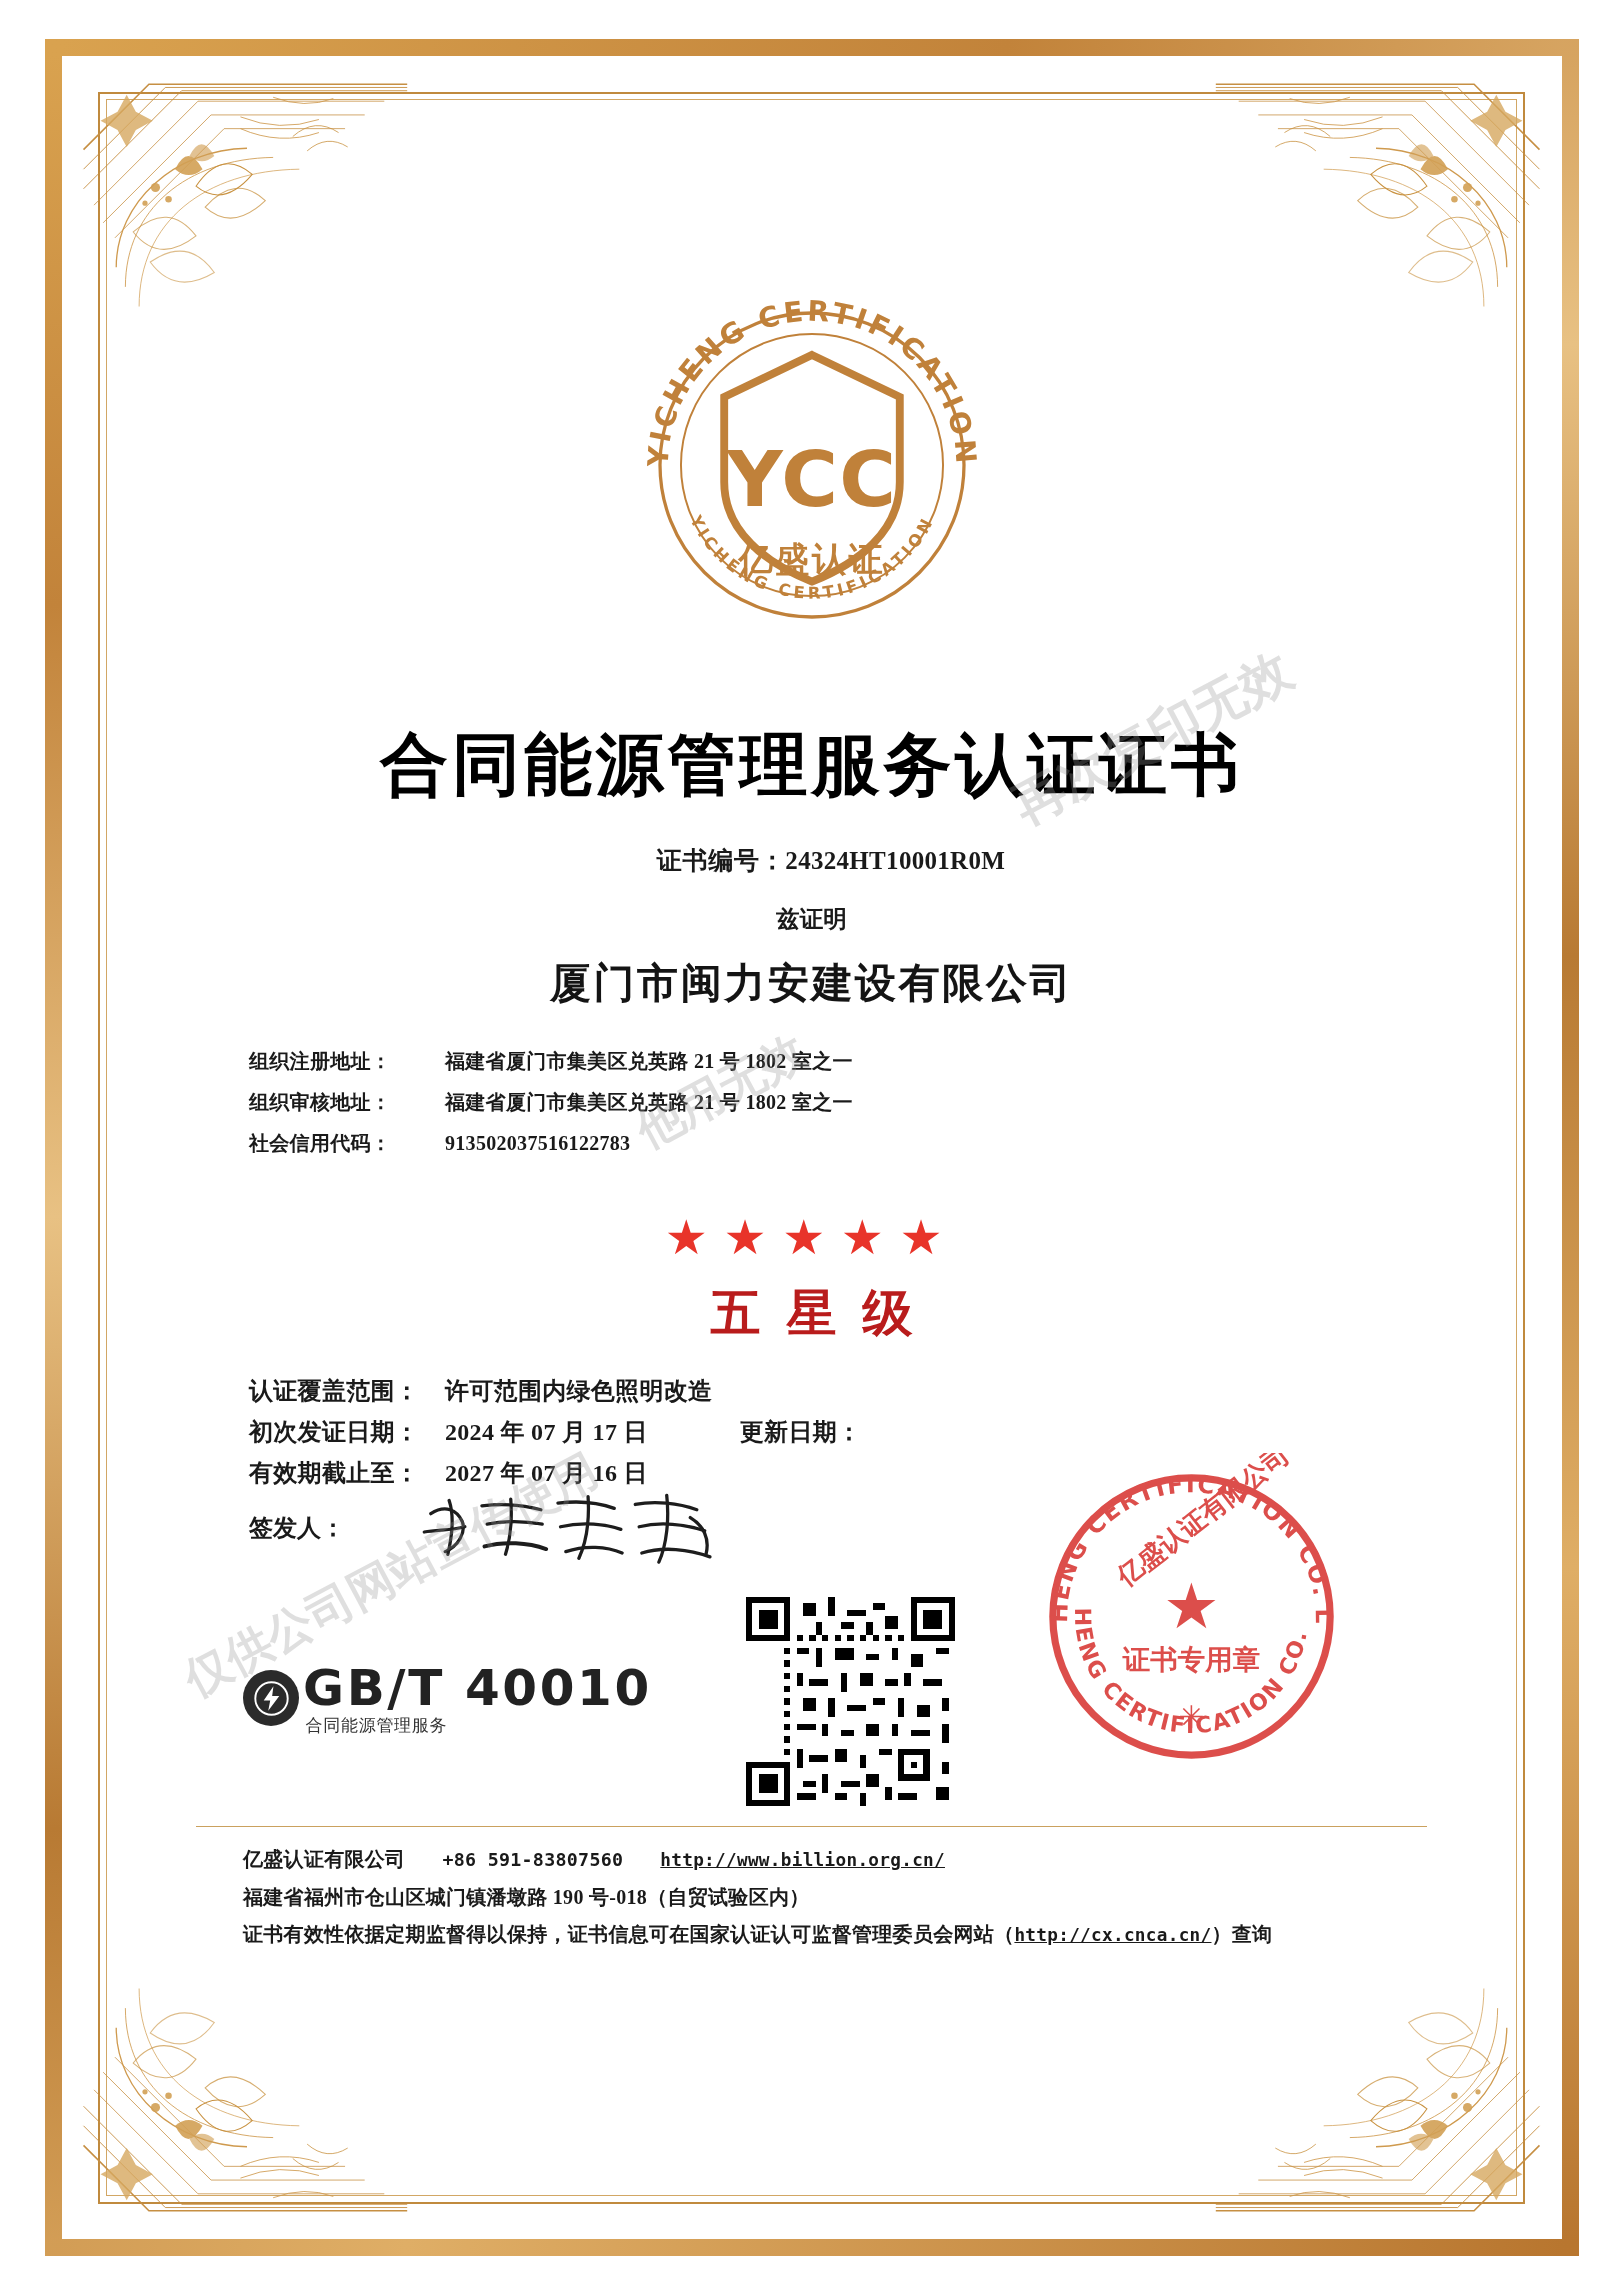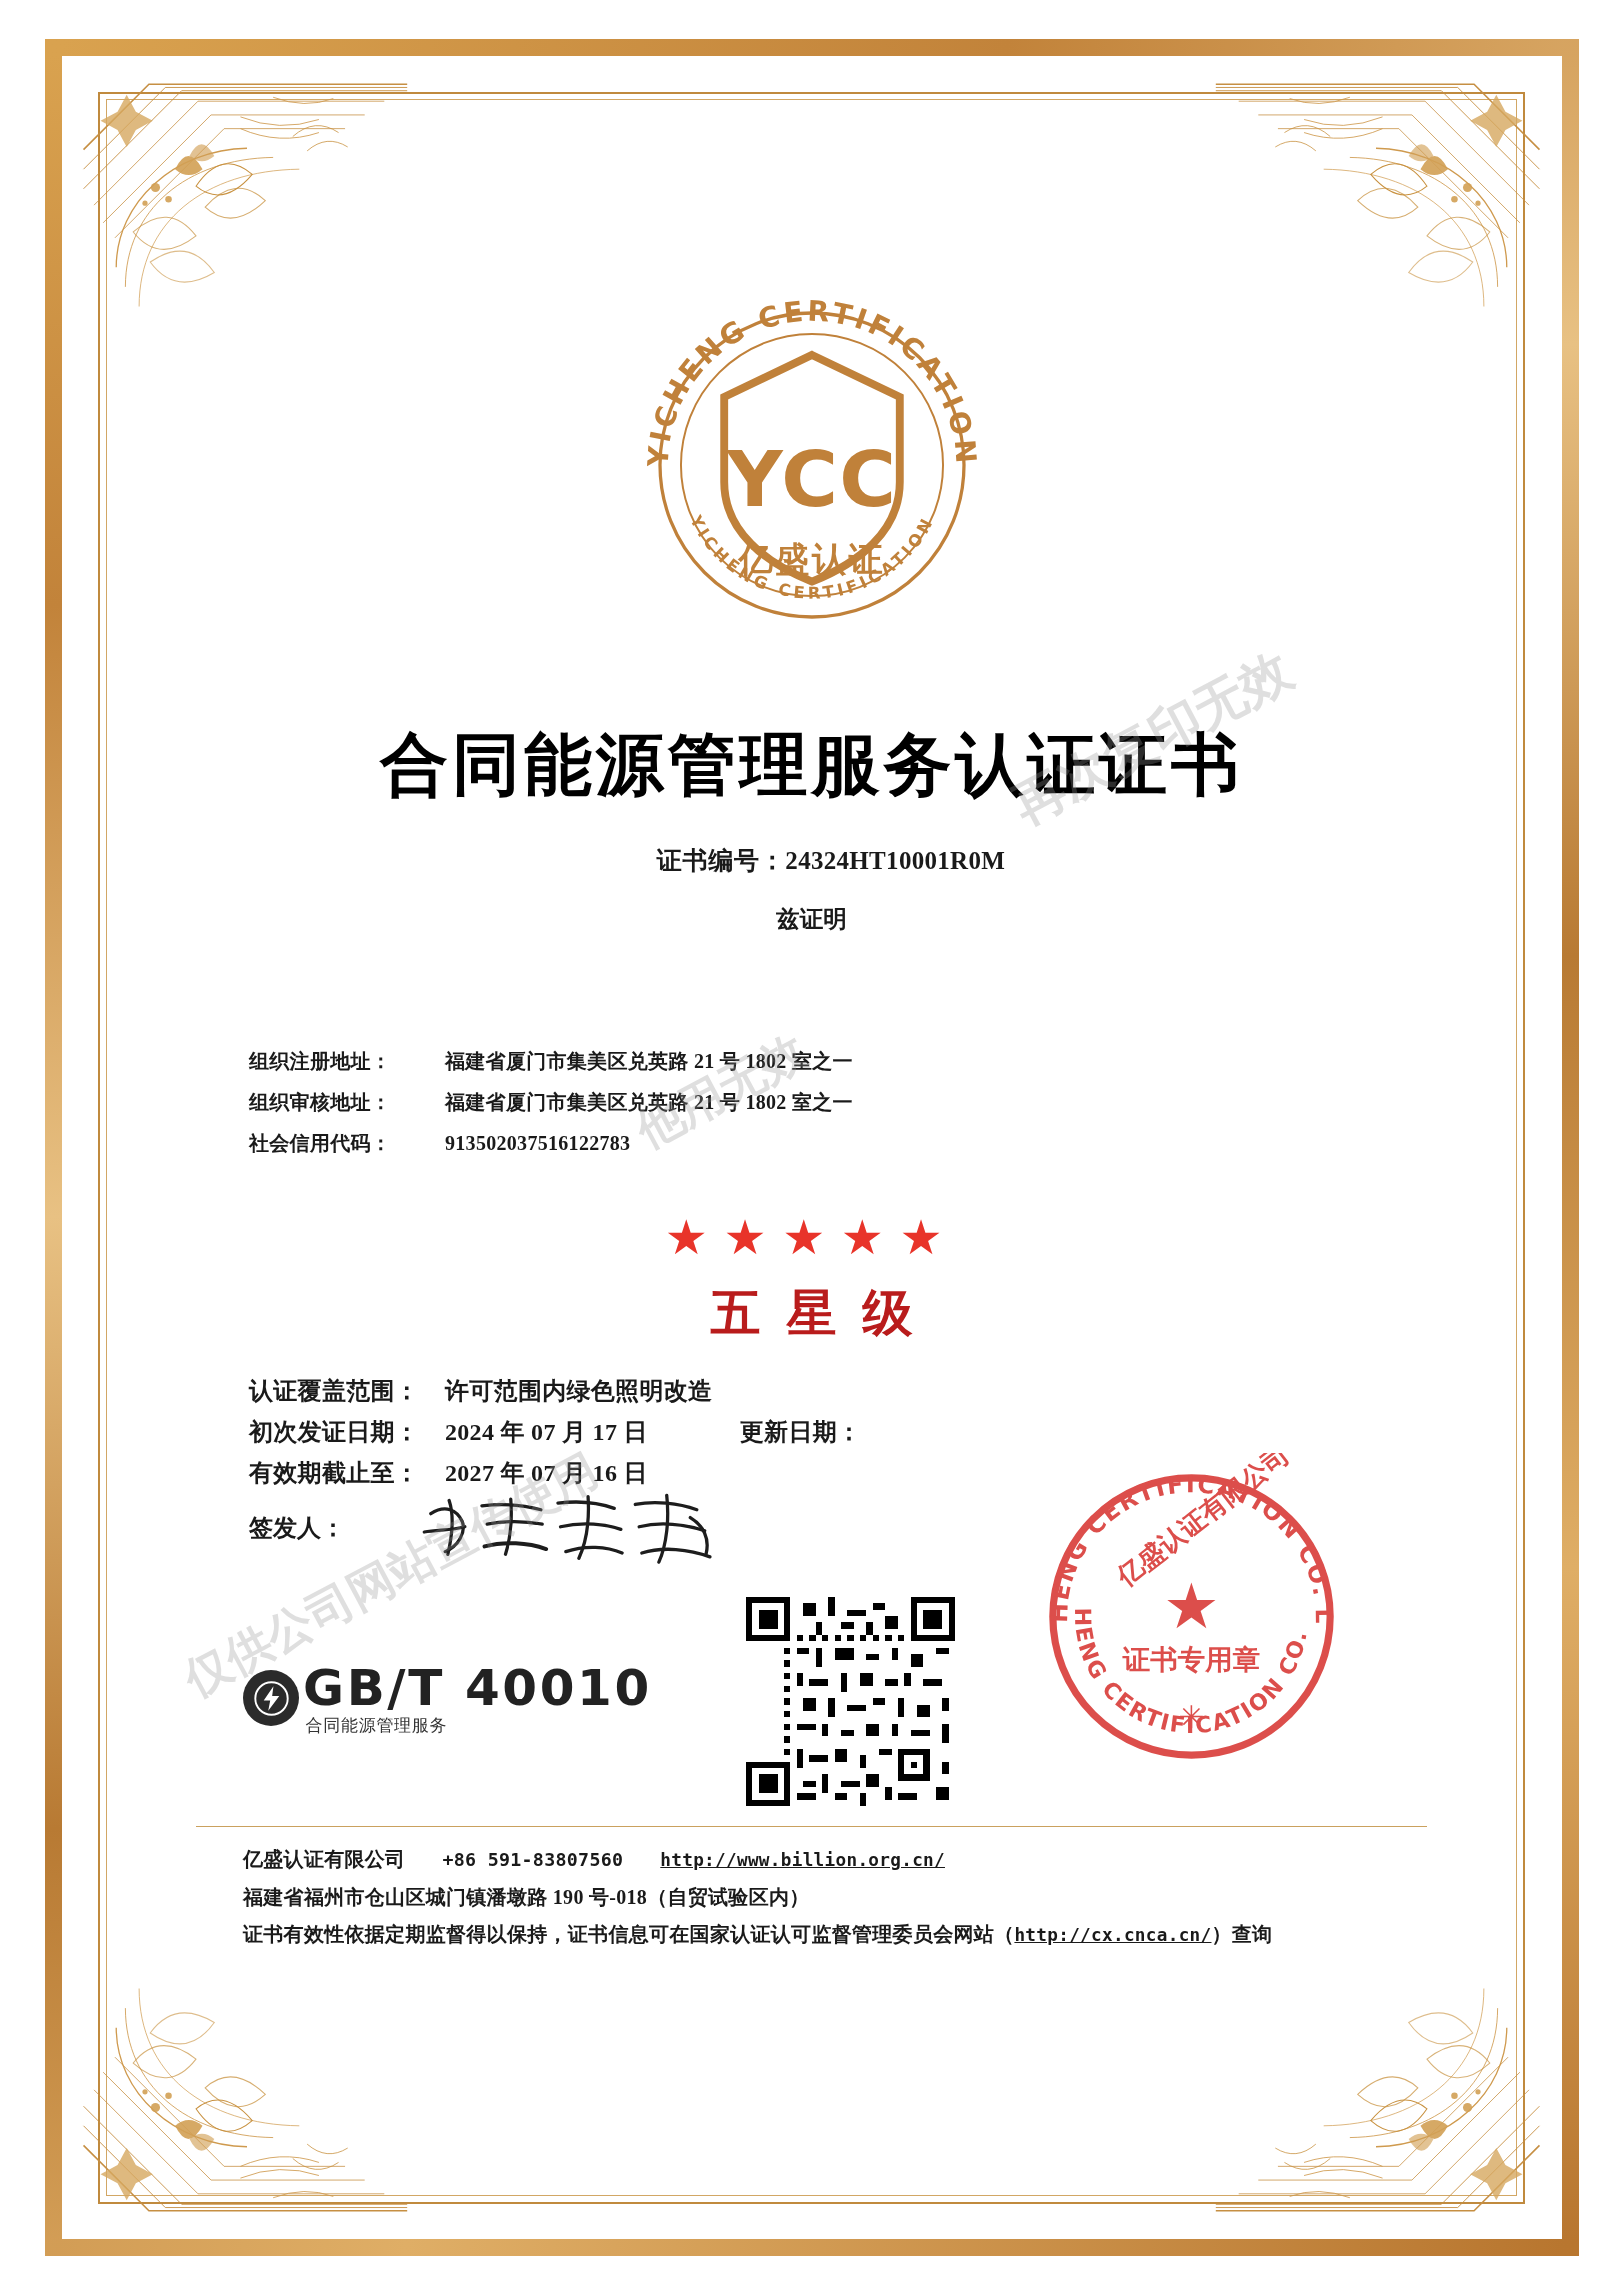--- a/index.html
+++ b/index.html
@@ -528,20 +528,21 @@
     </svg>
   </div>
 
   <div class="main-title">合同能源管理服务认证证书</div>
 
   <div class="cert-no">
     <span>证书编号：</span><span class="num">24324HT10001R0M</span>
   </div>
 
   <div class="hereby">兹证明</div>
+  <div class="company">厦门市闽力安建设有限公司</div>
 
   <div class="info-block">
     <div class="info-row">
       <div class="info-label">组织注册地址：</div>
       <div class="info-value">福建省厦门市集美区兑英路 21 号 1802 室之一</div>
     </div>
     <div class="info-row">
       <div class="info-label">组织审核地址：</div>
       <div class="info-value">福建省厦门市集美区兑英路 21 号 1802 室之一</div>
     </div>

